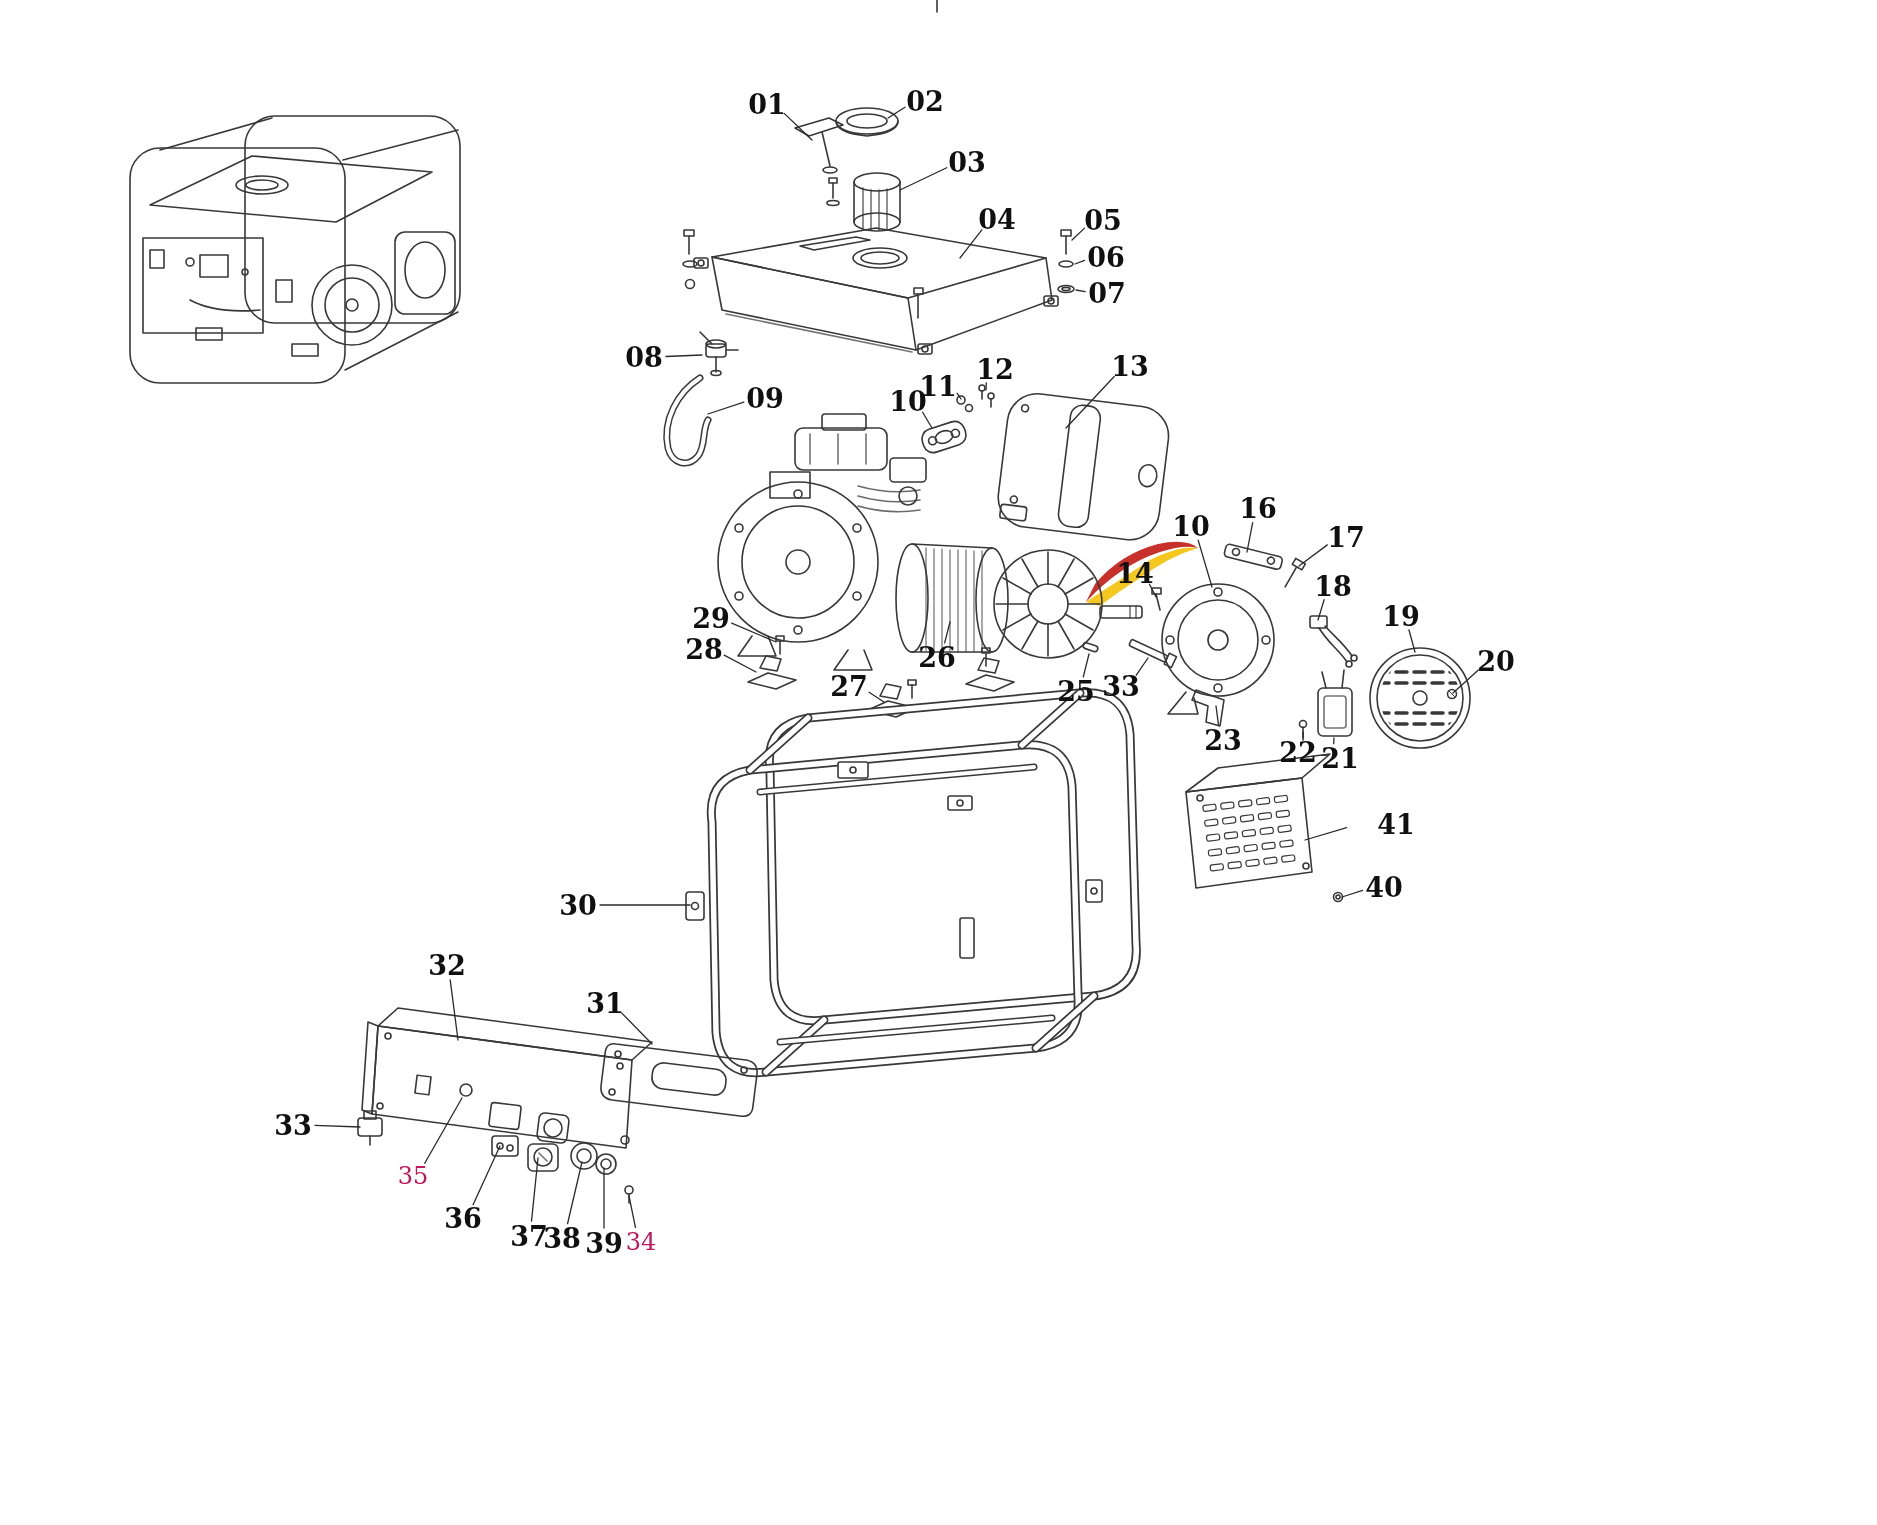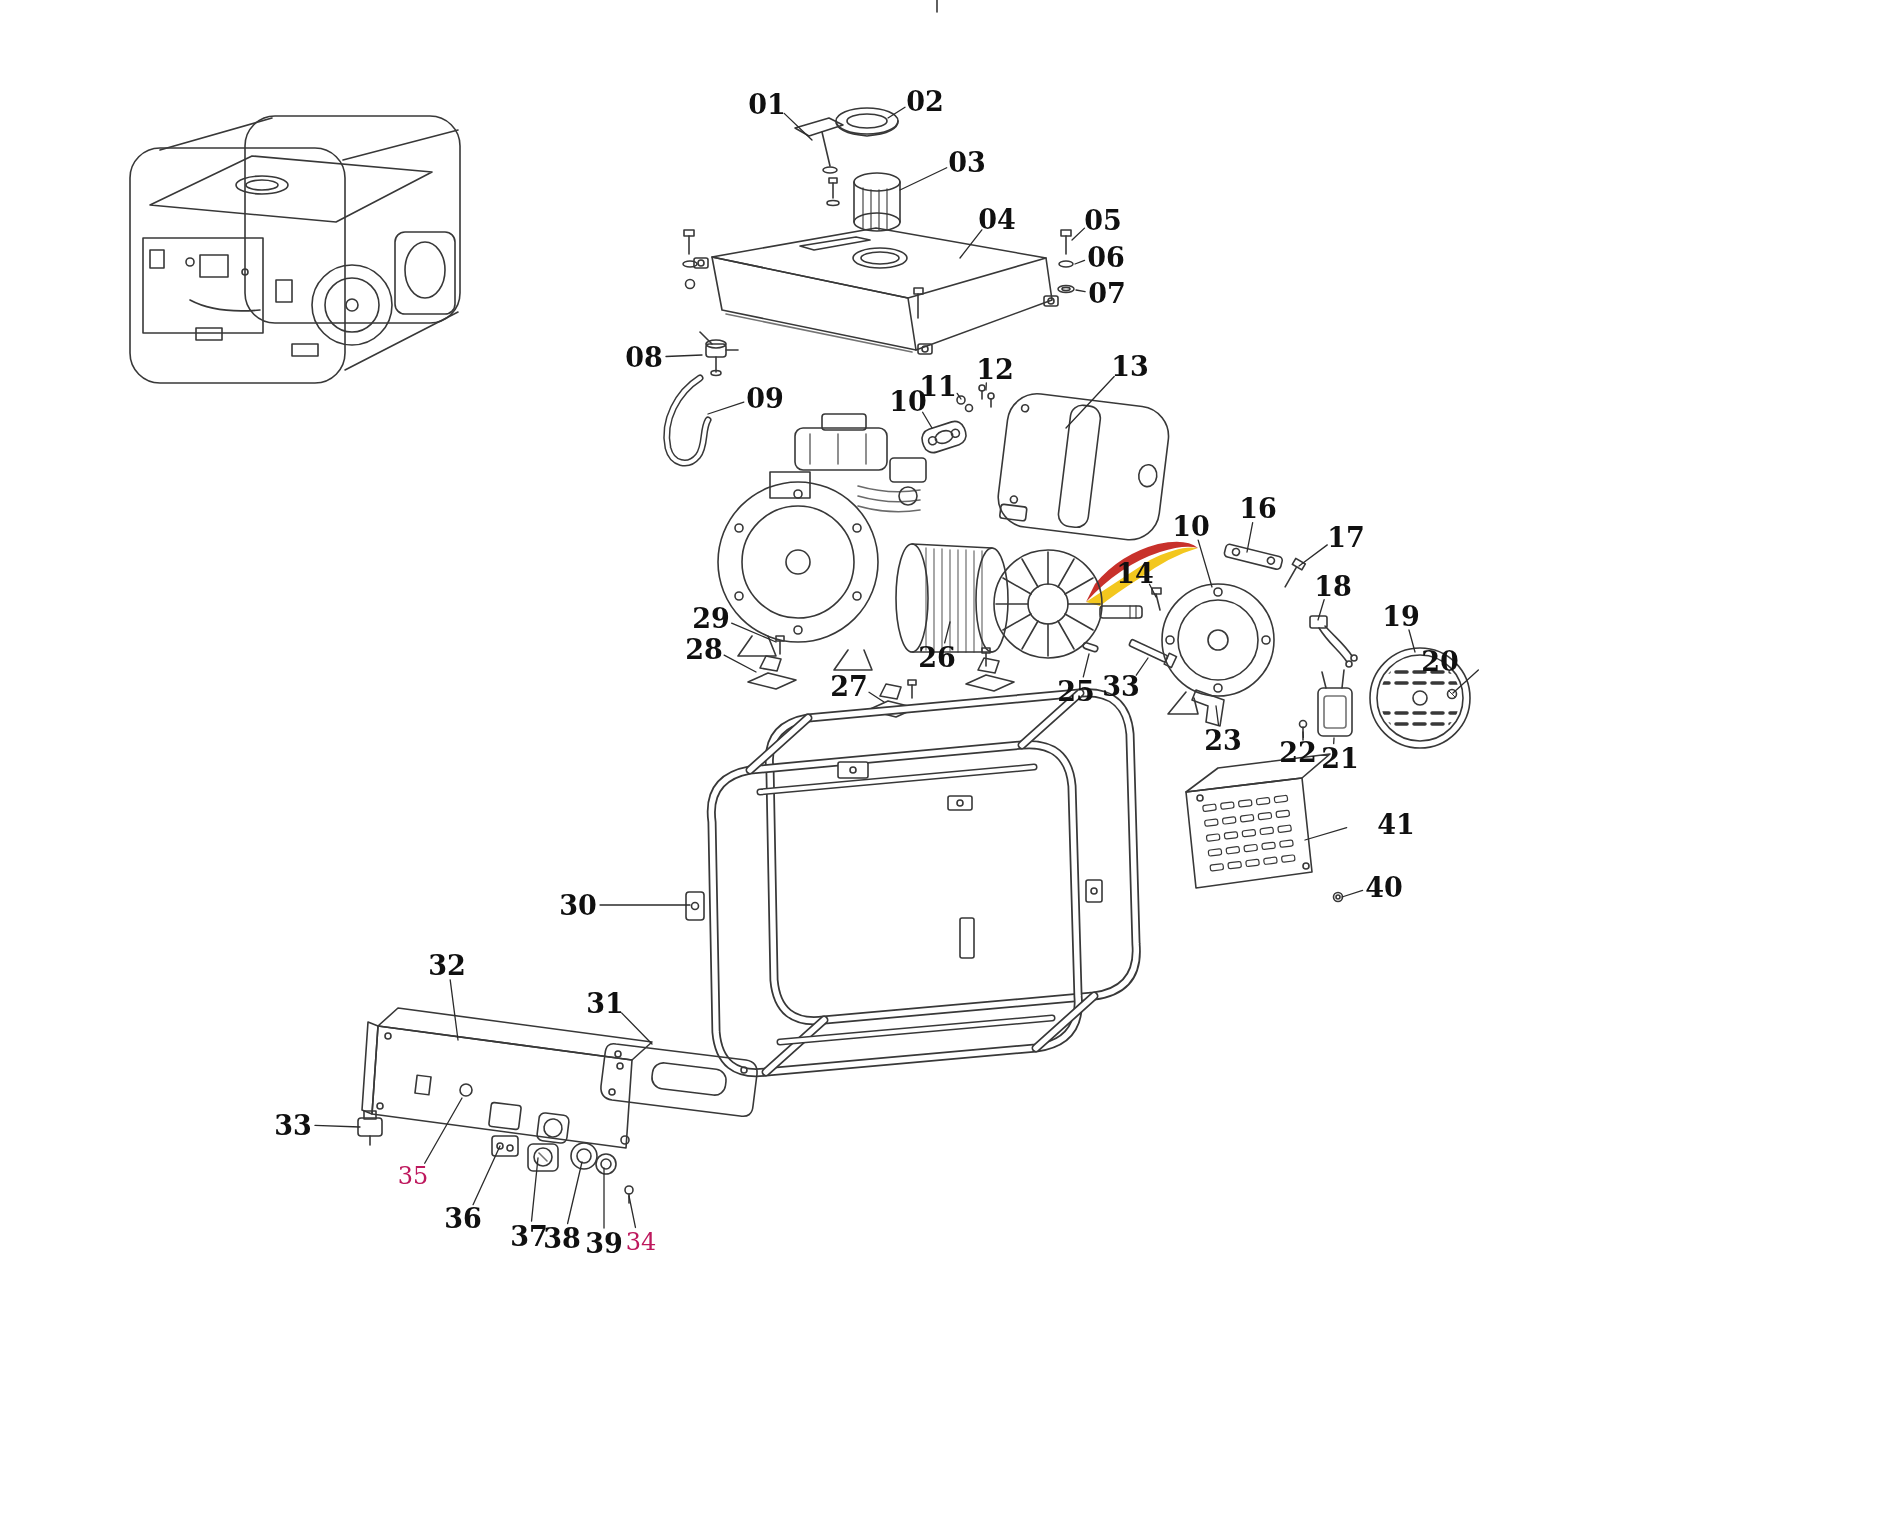--- a/index.html
+++ b/index.html
@@ -473,21 +473,21 @@
       <div class="callout" style="left: 908px; top: 401px;">10</div>
       <div class="callout" style="left: 938px; top: 386px;">11</div>
       <div class="callout" style="left: 995px; top: 369px;">12</div>
       <div class="callout" style="left: 1130px; top: 366px;">13</div>
       <div class="callout" style="left: 1135px; top: 573px;">14</div>
       <div class="callout" style="left: 1191px; top: 526px;">10</div>
       <div class="callout" style="left: 1258px; top: 508px;">16</div>
       <div class="callout" style="left: 1346px; top: 537px;">17</div>
       <div class="callout" style="left: 1333px; top: 586px;">18</div>
       <div class="callout" style="left: 1401px; top: 616px;">19</div>
-      <div class="callout" style="left: 1440px; top: 661px;">20</div>
+      <div class="callout" style="left: 1496px; top: 661px;">20</div>
       <div class="callout" style="left: 1340px; top: 758px;">21</div>
       <div class="callout" style="left: 1298px; top: 752px;">22</div>
       <div class="callout" style="left: 1223px; top: 740px;">23</div>
       <div class="callout" style="left: 1121px; top: 686px;">33</div>
       <div class="callout" style="left: 1076px; top: 691px;">25</div>
       <div class="callout" style="left: 937px; top: 657px;">26</div>
       <div class="callout" style="left: 849px; top: 686px;">27</div>
       <div class="callout" style="left: 704px; top: 649px;">28</div>
       <div class="callout" style="left: 711px; top: 618px;">29</div>
       <div class="callout" style="left: 578px; top: 905px;">30</div>

